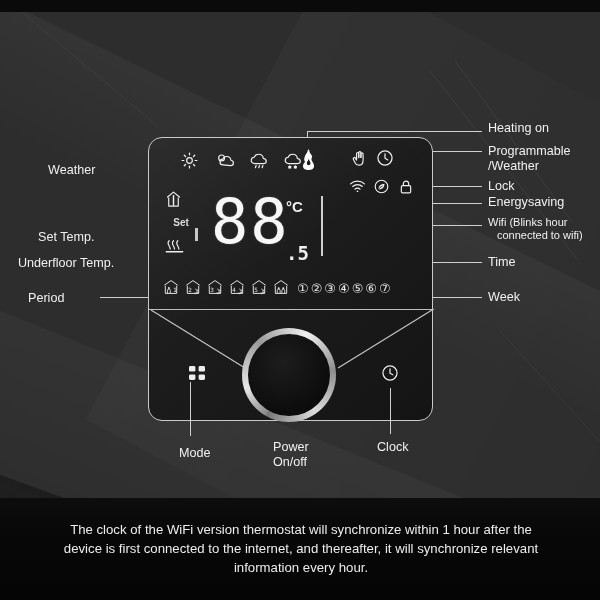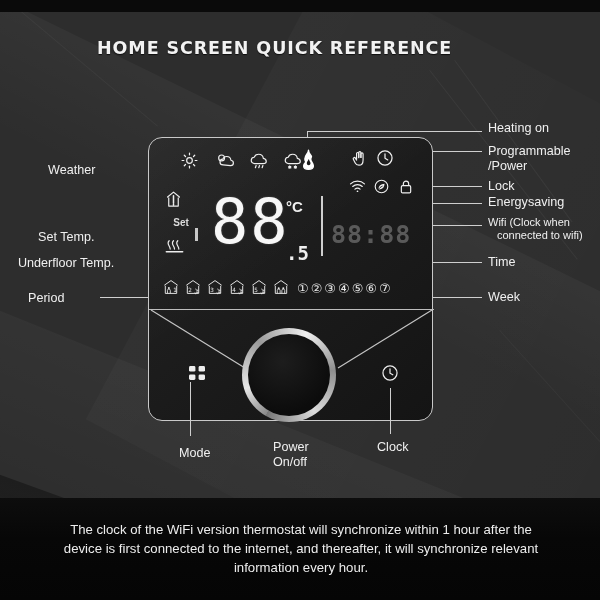--- a/index.html
+++ b/index.html
@@ -132,21 +132,20 @@
   <div class="band band4"></div>
   <div class="band band2"></div>
   <div class="band band3"></div>
   <div class="streak s1"></div>
   <div class="streak s2"></div>
   <div class="streak s3"></div>
   <div class="streak s4"></div>
   <div class="bg-top-black"></div>
   <div class="bg-bottom-black"></div>
 
-  <div class="title">HOME SCREEN QUICK REFERENCE</div>
 
   <div class="lbl right" style="left:48px;top:163px;width:94px;">Weather</div>
   <div class="lead lead-h" style="left:150px;top:169px;width:36px;"></div>
 
   <div class="lead lead-h" style="left:148px;top:212px;width:22px;"></div>
 
   <div class="lbl right" style="left:38px;top:230px;width:104px;">Set  Temp.</div>
   <div class="lead lead-h" style="left:148px;top:236px;width:22px;"></div>
 
   <div class="lbl right" style="left:18px;top:256px;width:124px;">Underfloor Temp.</div>
@@ -155,30 +154,30 @@
   <div class="lbl right" style="left:28px;top:291px;width:66px;">Period</div>
   <div class="lead lead-h" style="left:100px;top:297px;width:60px;"></div>
 
   <div class="lead lead-v" style="left:307px;top:132px;height:24px;"></div>
   <div class="lead lead-h" style="left:307px;top:131px;width:175px;"></div>
   <div class="lbl" style="left:488px;top:121px;">Heating on</div>
 
   <div class="lead lead-v" style="left:382px;top:152px;height:10px;"></div>
   <div class="lead lead-h" style="left:382px;top:151px;width:100px;"></div>
   <div class="lbl" style="left:488px;top:144px;">Programmable</div>
-  <div class="lbl" style="left:488px;top:159px;">/Power</div>
+  <div class="lbl" style="left:488px;top:159px;">/Weather</div>
 
   <div class="lead lead-h" style="left:399px;top:186px;width:83px;"></div>
   <div class="lbl" style="left:488px;top:179px;">Lock</div>
 
   <div class="lead lead-h" style="left:382px;top:203px;width:100px;"></div>
   <div class="lbl" style="left:488px;top:195px;">Energysaving</div>
 
   <div class="lead lead-h" style="left:360px;top:225px;width:122px;"></div>
-  <div class="lbl small" style="left:488px;top:216px;">Wifi  (Clock when</div>
+  <div class="lbl small" style="left:488px;top:216px;">Wifi  (Blinks hour</div>
   <div class="lbl small" style="left:497px;top:229px;">connected to wifi)</div>
 
   <div class="lead lead-h" style="left:420px;top:262px;width:62px;"></div>
   <div class="lbl" style="left:488px;top:255px;">Time</div>
 
   <div class="lead lead-h" style="left:420px;top:297px;width:62px;"></div>
   <div class="lbl" style="left:488px;top:290px;">Week</div>
 
   <div class="device">
     <div class="device-sheen"></div>
@@ -292,21 +291,20 @@
         </svg>
       </span>
     </div>
 
     <div class="seg bigdigits">88</div>
     <div class="unit-c">°C</div>
     <div class="dec-5">.5</div>
 
     <div class="vsep"></div>
 
-    <div class="timedigits">88:88</div>
 
     <div class="period-row">
       <span>
         <svg width="18" height="16" viewBox="0 0 20 18" fill="none" stroke="#e6e6e6" stroke-width="1.1" stroke-linejoin="round">
           <path d="M2.5 7 10 1.8 17.5 7"></path>
             <path d="M3.6 7.6v8.6h12.8V7.6"></path>
           <circle cx="7.6" cy="10.2" r="1.1" fill="#e6e6e6" stroke="none"></circle>
           <path d="M6 16v-3.2c0-.9.7-1.6 1.6-1.6s1.6.7 1.6 1.6V16" stroke-width="1"></path>
           <text x="12.6" y="15" font-size="6.4" fill="#e6e6e6" stroke="none" font-family="DejaVu Sans">1</text>
         </svg>

